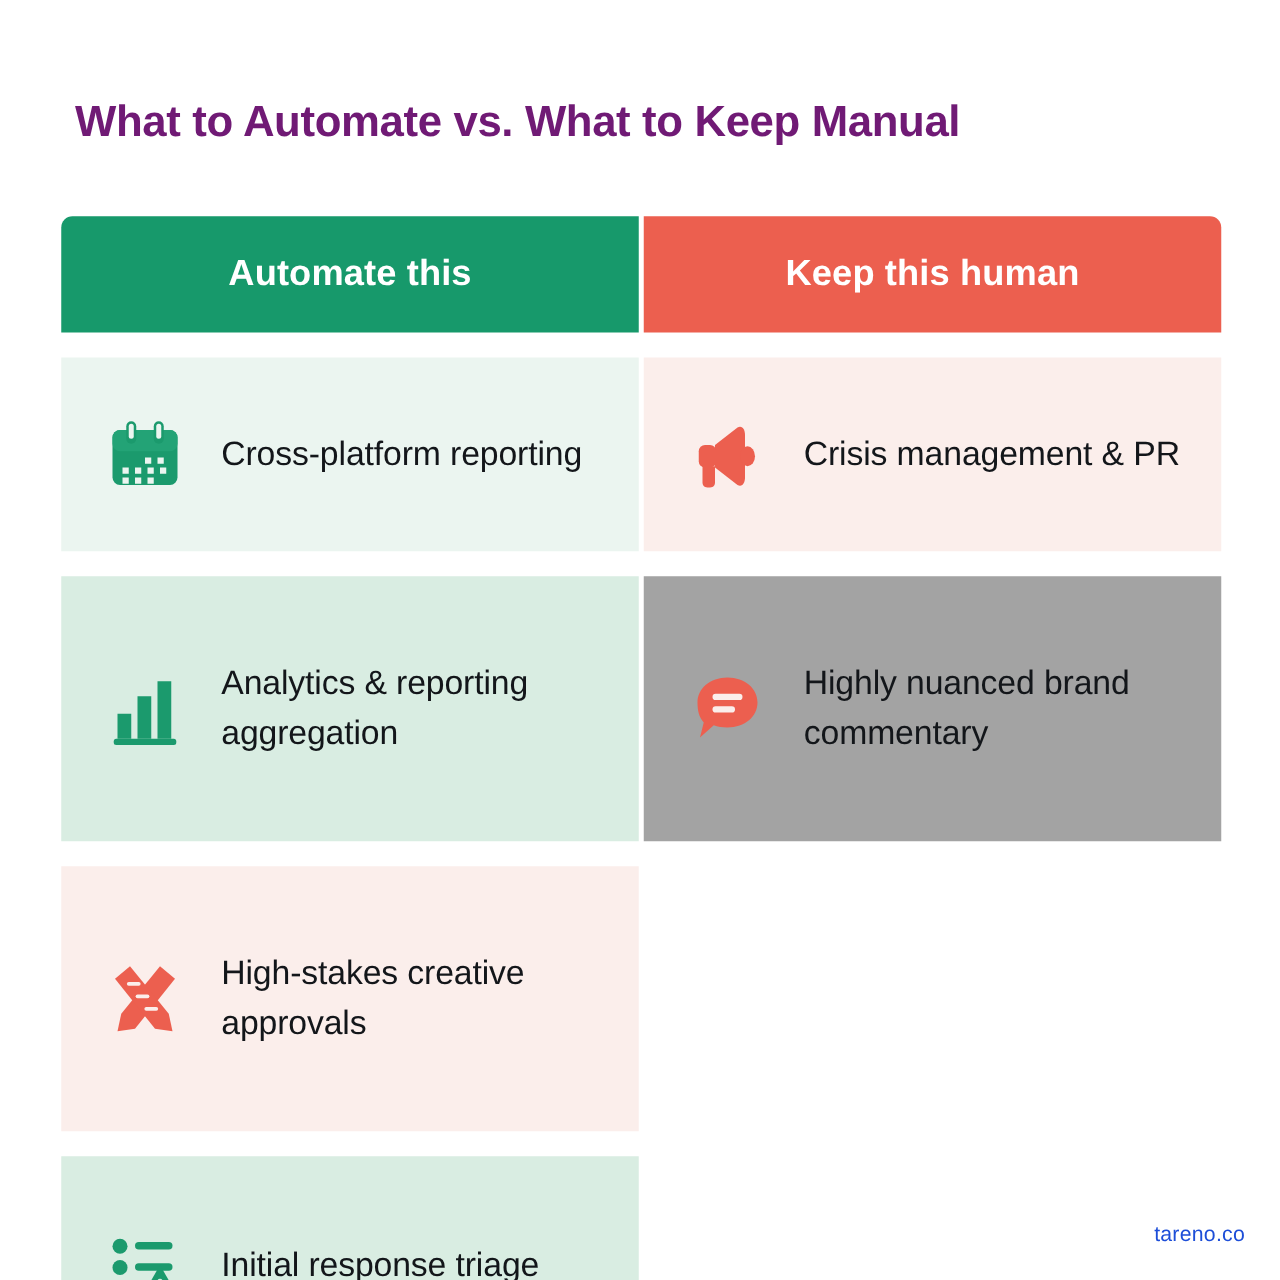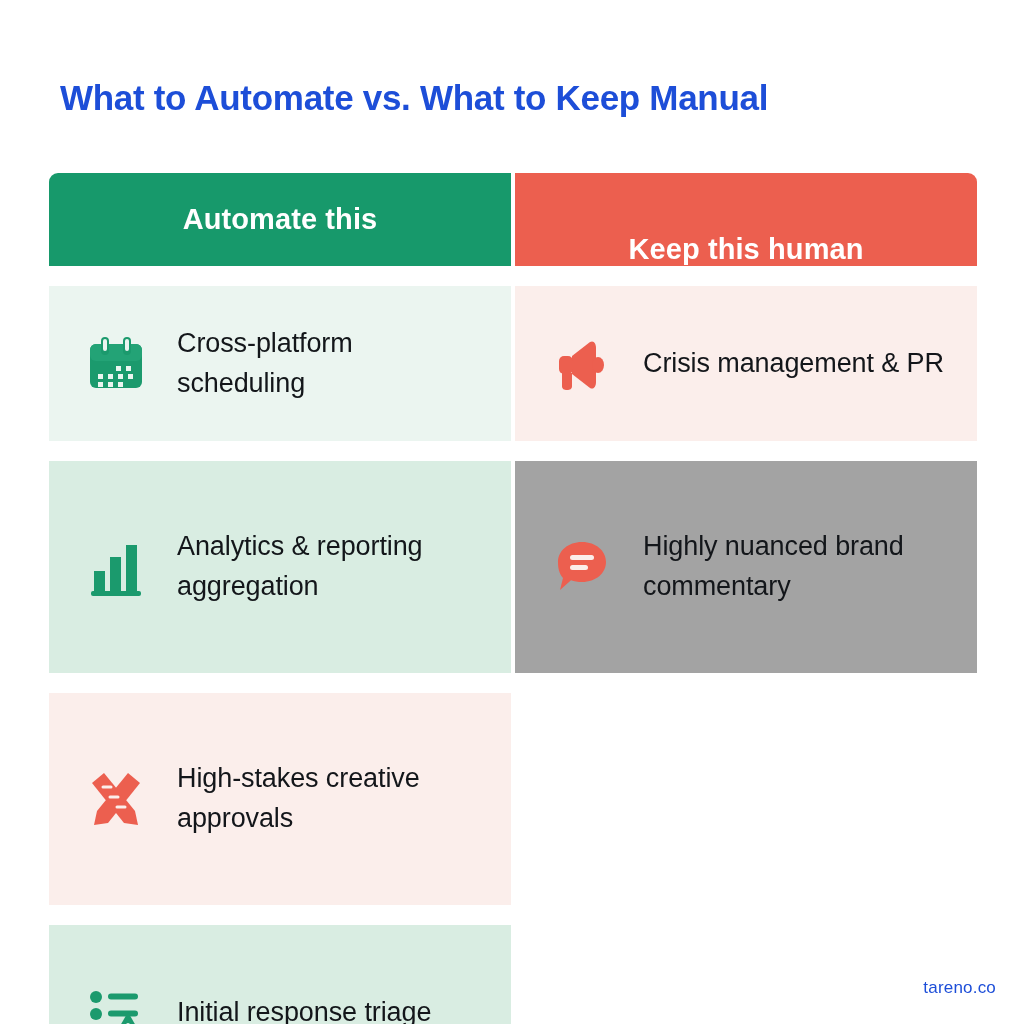--- a/index.html
+++ b/index.html
@@ -20,21 +20,21 @@
     overflow: hidden;
   }
 
   
   .page-title {
     position: absolute;
     left: 60px;
     top: 78px;
     font-size: 35px;
     font-weight: bold;
-    color: #1d4ed8;
+    color: #701a75;
     letter-spacing: -0.3px;
     white-space: nowrap;
   }
 
   
   .table {
     position: absolute;
     left: 49px;
     top: 173px;
     width: 923px;
@@ -55,21 +55,21 @@
     display: flex;
     align-items: center;
   }
 
   
   .header-row .cell {
     height: 93px;
     justify-content: center;
   }
   .header-row .cell.left  { background: #17996B; border-top-left-radius: 9px; }
-  .header-row .cell.right { background: #EC5F4F; border-top-right-radius: 9px; align-items: flex-end; }
+  .header-row .cell.right { background: #EC5F4F; border-top-right-radius: 9px; }
 
   .header-label {
     font-size: 29px;
     font-weight: bold;
     color: #ffffff;
     letter-spacing: 0.1px;
   }
 
   
   .body-row .cell {
@@ -151,21 +151,21 @@
               <rect x="14" y="42" width="5" height="5"></rect>
                 <rect x="24" y="42" width="5" height="5"></rect>
               <rect x="34" y="42" width="5" height="5"></rect>
                 <rect x="44" y="42" width="5" height="5"></rect>
               <rect x="14" y="50" width="5" height="5"></rect>
                 <rect x="24" y="50" width="5" height="5"></rect>
               <rect x="34" y="50" width="5" height="5"></rect>
             </g>
           </svg>
         </span>
-        <span class="item-label">Cross-platform scheduling</span>
+        <span class="item-label">Cross-platform reporting</span>
       </div>
       <div class="cell right">
         <span class="icon-wrap">
           <svg width="64" height="64" viewBox="0 0 64 64">
             <path d="M40 10 L22 24 L22 42 L40 56 C44 58 46 54 46 50 L46 16 C46 12 44 8 40 10 Z" fill="#EC5F4F"></path>
             <rect x="9" y="24" width="14" height="18" rx="5" fill="#EC5F4F"></rect>
             <path d="M12 41 L12 54 C12 57 14 58 17 58 C20 58 22 57 22 54 L22 41 Z" fill="#EC5F4F"></path>
             <ellipse cx="48" cy="33" rx="6" ry="8" fill="#EC5F4F"></ellipse>
           </svg>
         </span>

